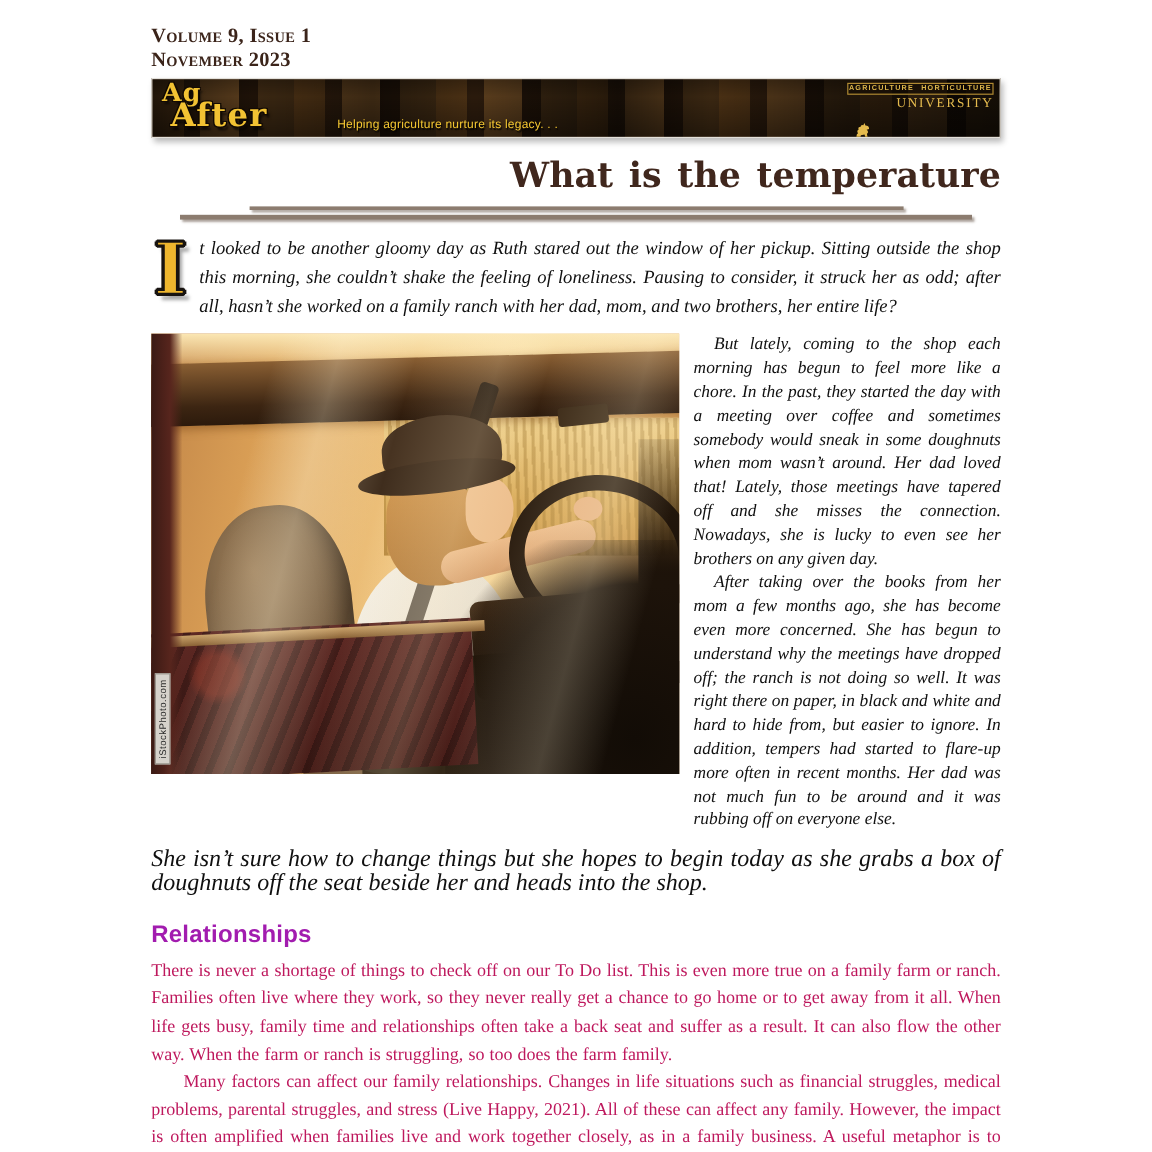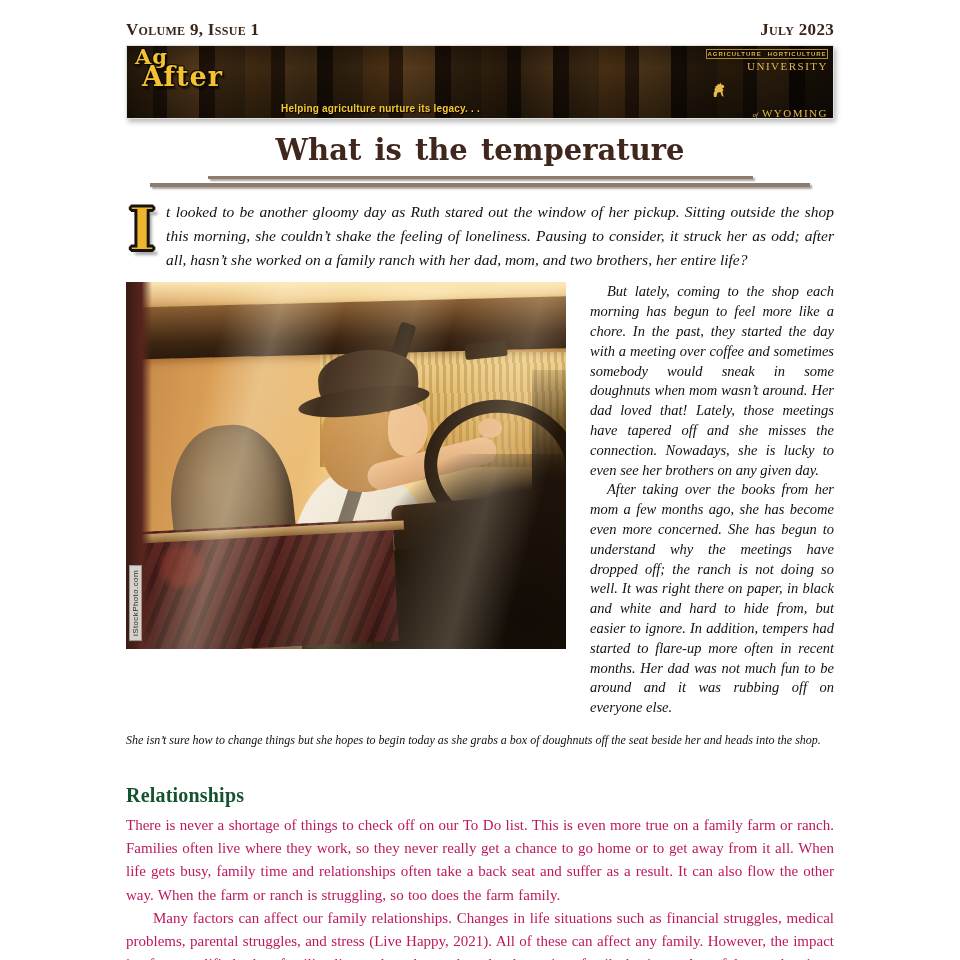--- a/index.html
+++ b/index.html
@@ -6,71 +6,71 @@
   html,body { background:#ffffff; }
   .page {
     position:relative; width:960px; height:960px; background:#fff;
     font-family:"Liberation Serif", serif; overflow:hidden;
   }
   .content { width:708px; margin:0 auto; padding-top:20px; }
 
   
   .meta-row { display:flex; justify-content:space-between; align-items:baseline;
     font-variant:small-caps; font-weight:bold; font-size:17px; color:#3b241a;
-    font-family:"Liberation Serif", serif; letter-spacing:.3px; }
-
-  
-  .banner { position:relative; margin-top:5px; height:74px; border:1px solid #e3e0da;
+    font-family:"Liberation Serif", serif; letter-spacing:.3px;flex-direction:column; }
+
+  
+  .banner { position:relative; margin-top:5px; height:50px; border:1px solid #e3e0da;
     box-shadow:2px 3px 5px rgba(0,0,0,.28); overflow:hidden;
     background:
       linear-gradient(90deg, rgba(0,0,0,.55), rgba(0,0,0,0) 12%, rgba(0,0,0,.35) 26%, rgba(0,0,0,0) 38%, rgba(0,0,0,.5) 55%, rgba(0,0,0,0) 66%, rgba(0,0,0,.45) 82%, rgba(0,0,0,.65)),
       repeating-linear-gradient(90deg, #4a3014 0 26px, #2a1a0c 26px 40px, #5a3d1d 40px 72px, #1e1208 72px 88px, #3a2712 88px 118px),
       #33210f; }
   .banner::after { content:""; position:absolute; inset:0;
     background:linear-gradient(180deg, rgba(0,0,0,.25), rgba(0,0,0,0) 30%, rgba(0,0,0,.35) 95%); }
   .masthead-logo { position:absolute; left:8px; top:1px; z-index:2; line-height:.95;
     font-family:"DejaVu Serif", serif; font-weight:bold; color:#f2c233; }
   .masthead-logo .l1 { display:block; font-size:21px; letter-spacing:1px;
     text-shadow:1px 1px 0 #120a03,-1px 1px 0 #120a03,1px -1px 0 #120a03,-1px -1px 0 #120a03,2px 3px 2px rgba(0,0,0,.7); }
   .masthead-logo .l2 { display:block; font-size:27px; margin:-3px 0 0 7px; letter-spacing:1px;
     text-shadow:1px 1px 0 #120a03,-1px 1px 0 #120a03,1px -1px 0 #120a03,-1px -1px 0 #120a03,2px 3px 2px rgba(0,0,0,.7); }
   .tagline { position:absolute; left:112px; bottom:4px; z-index:2;
-    font-family:"Liberation Sans", sans-serif; font-weight:bold; font-size:10px;
+    font-family:"Liberation Sans", sans-serif; font-weight:normal; font-size:10px;
     color:#f5c832; text-shadow:1px 1px 1px #000; letter-spacing:.2px;padding-left:42px; }
   .uw-block { position:absolute; right:5px; top:3px; z-index:2; width:122px; text-align:right; }
   .prog-strip { display:flex; align-items:center; justify-content:center; gap:3px;
     border:1px solid #b08a33; background:rgba(18,11,4,.55); padding:1px 3px;
     font-family:"Liberation Sans", sans-serif; font-weight:bold; font-size:6px;
     letter-spacing:1px; text-transform:uppercase; color:#dcb64c; }
   .uw-row { display:flex; justify-content:flex-end; align-items:center; gap:21px; margin-top:2px; }
   .uw-name { color:#e5bb4e; font-family:"Liberation Serif", serif; line-height:1.02; text-align:right; }
   .uw-name .un1 { display:block; font-size:11px; letter-spacing:1.5px; text-transform:uppercase; }
   .uw-name .un2 { display:block; font-size:11px; letter-spacing:1.5px; text-transform:uppercase;margin-top:36px; }
   .uw-name .of { font-size:7px; font-style:italic; text-transform:lowercase; letter-spacing:0; }
   .ext { margin-top:2px; font-family:"Liberation Sans", sans-serif; font-weight:bold;
     font-size:9px; letter-spacing:3px; color:#e8bf4a; }
 
   
-  .title { margin-top:16px; text-align:center; color:#40271d;
+  .title { margin-top:16px; text-align:right; color:#40271d;
     font-family:"DejaVu Serif", serif; font-weight:bold; line-height:1.05; }
   .title .t1 { display:block; font-size:29px; word-spacing:3px; }
   .title .t2 { display:block; font-size:28px; letter-spacing:.30em; word-spacing:.22em; margin-top:1px; }
   .rule { background:#8c7c6f; margin:0 auto; box-shadow:2px 2px 2px rgba(70,50,35,.45); }
   .rule-top { width:545px; height:3px; margin-top:11px; }
   .rule-bottom { width:660px; height:4px; margin-top:4px; }
 
   
   .intro { margin-top:13px; font-style:italic; font-size:15.5px; line-height:24px;
     text-align:justify; color:#101010; }
   .dropcap { float:left; font-family:"DejaVu Serif", serif; font-weight:bold; font-style:normal;
     font-size:60px; line-height:.92; color:#eeb62e; padding:2px 10px 0 2px;
     -webkit-text-stroke:2px #171310;
     text-shadow:2px 0 #171310,-2px 0 #171310,0 2px #171310,0 -2px #171310,4px 5px 3px rgba(0,0,0,.35); }
 
-  .columns { margin-top:10px; display:flex; gap:24px; align-items:flex-start; }
+  .columns { margin-top:10px; display:flex; gap:12px; align-items:flex-start; }
 
   
   .photo { position:relative; flex:0 0 auto; width:440px; height:367px; overflow:hidden;
     background:linear-gradient(100deg,#c08447 0%,#d99e55 20%,#eec27c 45%,#f7daa0 62%,#e3ab60 85%,#cb8f4c 100%); }
   .ph-topglow { position:absolute; left:0; top:0; right:0; height:34px;
     background:linear-gradient(#fbe7b4, rgba(251,231,180,0)); }
   .ph-roof { position:absolute; left:-10px; right:-10px; top:20px; height:52px;
     background:linear-gradient(#8a5f33,#3c2512 70%,#2c1a0c);
     transform:rotate(-1.5deg); box-shadow:0 3px 8px rgba(120,70,20,.5); }
   .ph-field { position:absolute; left:44%; top:70px; right:0; height:115px;
@@ -127,39 +127,39 @@
   .ph-credit { position:absolute; left:3px; bottom:8px; z-index:5;
     background:#d6d2cb; border:1px solid #9a958c; color:#2b2b2b;
     font-family:"Liberation Sans", sans-serif; font-size:8px; letter-spacing:.4px;
     padding:4px 1px; writing-mode:vertical-rl; transform:rotate(180deg); }
 
   
   .rightcol { width:260px; font-style:italic; font-size:14.5px; line-height:19.8px;
     text-align:justify; color:#101010; }
   .rightcol p { text-indent:17px; }
 
-  .closing { margin-top:12px; font-style:italic; font-size:12px; line-height:20px;
+  .closing { margin-top:12px; font-style:italic; font-size:20px; line-height:20px;
     text-align:justify; color:#101010; }
 
   
-  .sec-heading { margin-top:34px; margin-bottom:7px; font-family:Liberation Serif, serif;
-    font-weight:bold; font-size:20px; color:#14532d; letter-spacing:.2px; }
+  .sec-heading { margin-top:22px; margin-bottom:7px; font-family:Liberation Sans, sans-serif;
+    font-weight:bold; font-size:20px; color:#a21caf; letter-spacing:.2px; }
   .body-p { font-size:15px; line-height:23.2px; text-align:justify; color:#be185d;
     word-spacing:.5px; }
   .body-p.indent { text-indent:27px; }
 </style>
 </head>
 <body>
 
 <div class="page">
   <div class="content">
 
     <div class="meta-row">
       <span>Volume 9, Issue 1</span>
-      <span>July 2023</span>
+      <span>November 2023</span>
     </div>
 
     <div class="banner">
       <div class="masthead-logo">
         <span class="l1">Ag</span>
         <span class="l2">After</span>
       </div>
       <div class="tagline">Helping agriculture nurture its legacy. . .</div>
       <div class="uw-block">
         <div class="prog-strip">

